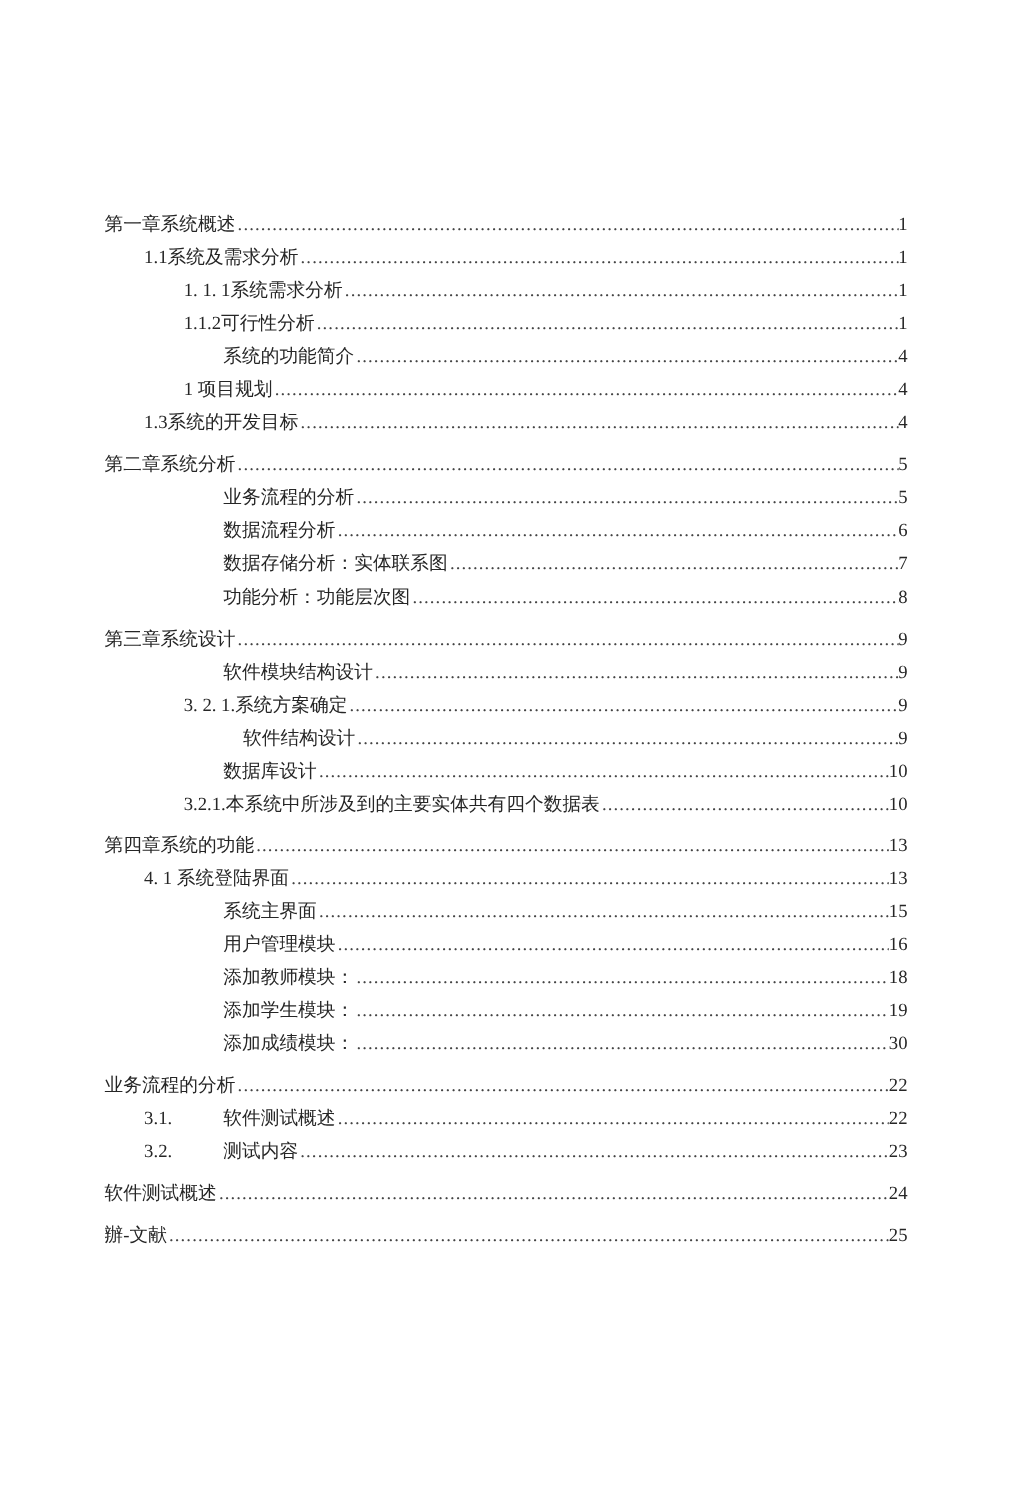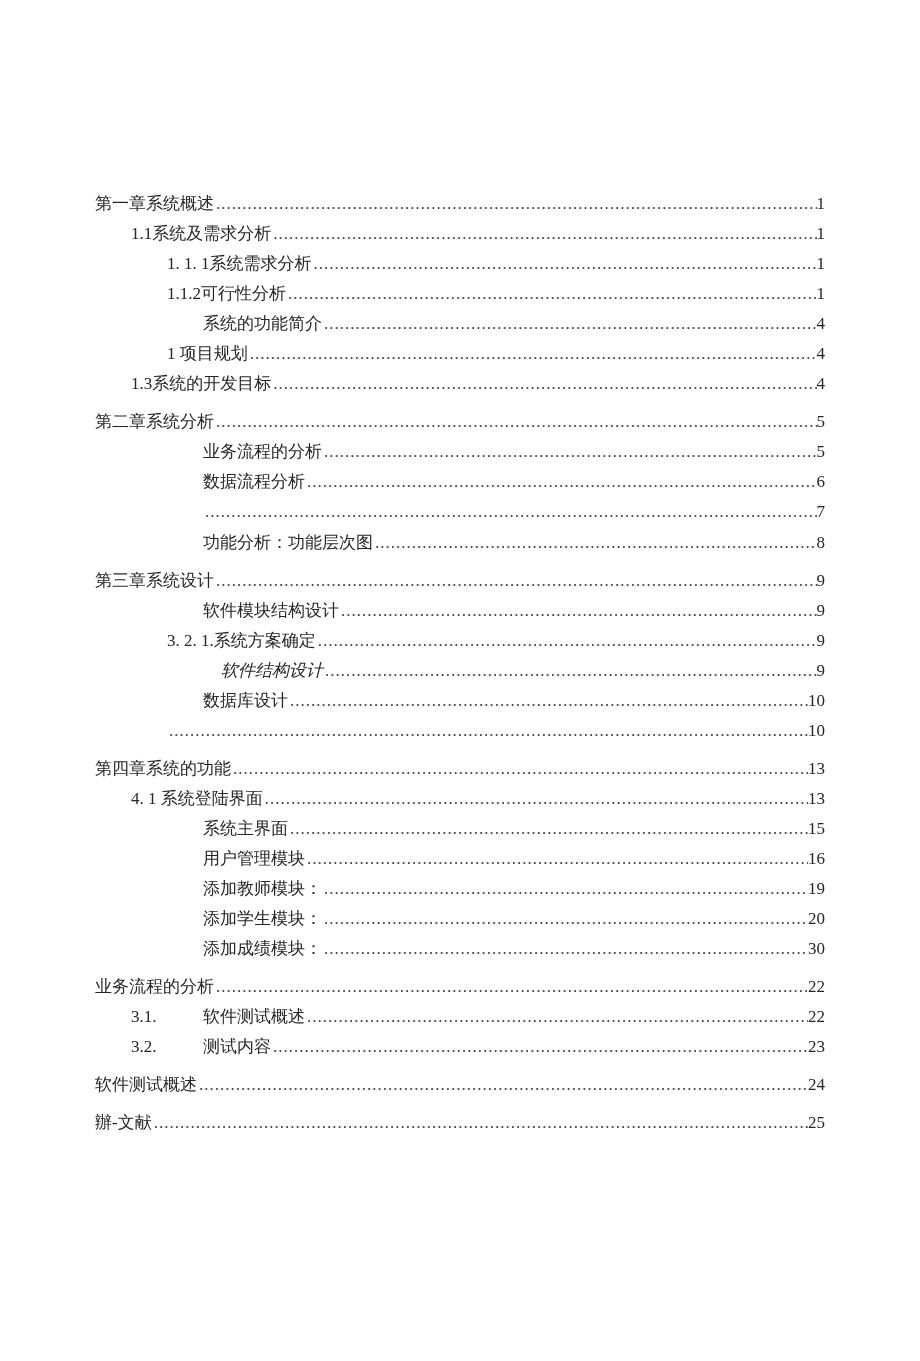--- a/index.html
+++ b/index.html
@@ -100,20 +100,21 @@
         <span class="toc-title">业务流程的分析</span>
         <span class="toc-leader">...........................................................................................................................................................................</span>
         <span class="toc-page">5</span>
       </div>
       <div class="toc-entry indent-3">
         <span class="toc-title">数据流程分析</span>
         <span class="toc-leader">...........................................................................................................................................................................</span>
         <span class="toc-page">6</span>
       </div>
       <div class="toc-entry indent-3">
+        <span class="toc-title">数据存储分析：实体联系图</span>
         <span class="toc-leader">...........................................................................................................................................................................</span>
         <span class="toc-page">7</span>
       </div>
       <div class="toc-entry indent-3">
         <span class="toc-title">功能分析：功能层次图</span>
         <span class="toc-leader">...........................................................................................................................................................................</span>
         <span class="toc-page">8</span>
       </div>
       <div class="section-gap"></div>
       <div class="toc-entry indent-0">
@@ -125,30 +126,31 @@
         <span class="toc-title">软件模块结构设计</span>
         <span class="toc-leader">...........................................................................................................................................................................</span>
         <span class="toc-page">9</span>
       </div>
       <div class="toc-entry indent-2">
         <span class="toc-title">3. 2. 1.系统方案确定</span>
         <span class="toc-leader">...........................................................................................................................................................................</span>
         <span class="toc-page">9</span>
       </div>
       <div class="toc-entry indent-3">
-        <span class="toc-title" style="padding-left: 18px; font-style: italic;">软件结构设计</span>
+        <span class="toc-title" style="padding-left: 18px;">软件结构设计</span>
         <span class="toc-leader">...........................................................................................................................................................................</span>
         <span class="toc-page">9</span>
       </div>
       <div class="toc-entry indent-3">
         <span class="toc-title">数据库设计</span>
         <span class="toc-leader">...........................................................................................................................................................................</span>
         <span class="toc-page">10</span>
       </div>
       <div class="toc-entry indent-2">
+        <span class="toc-title">3.2.1.本系统中所涉及到的主要实体共有四个数据表</span>
         <span class="toc-leader">...........................................................................................................................................................................</span>
         <span class="toc-page">10</span>
       </div>
       <div class="section-gap"></div>
       <div class="toc-entry indent-0">
         <span class="toc-title">第四章系统的功能</span>
         <span class="toc-leader">...........................................................................................................................................................................</span>
         <span class="toc-page">13</span>
       </div>
       <div class="toc-entry indent-1">
@@ -162,26 +164,26 @@
         <span class="toc-page">15</span>
       </div>
       <div class="toc-entry indent-3">
         <span class="toc-title">用户管理模块</span>
         <span class="toc-leader">...........................................................................................................................................................................</span>
         <span class="toc-page">16</span>
       </div>
       <div class="toc-entry indent-3">
         <span class="toc-title">添加教师模块：</span>
         <span class="toc-leader">...........................................................................................................................................................................</span>
+        <span class="toc-page">18</span>
+      </div>
+      <div class="toc-entry indent-3">
+        <span class="toc-title">添加学生模块：</span>
+        <span class="toc-leader">...........................................................................................................................................................................</span>
         <span class="toc-page">19</span>
-      </div>
-      <div class="toc-entry indent-3">
-        <span class="toc-title">添加学生模块：</span>
-        <span class="toc-leader">...........................................................................................................................................................................</span>
-        <span class="toc-page">20</span>
       </div>
       <div class="toc-entry indent-3">
         <span class="toc-title">添加成绩模块：</span>
         <span class="toc-leader">...........................................................................................................................................................................</span>
         <span class="toc-page">30</span>
       </div>
       <div class="section-gap"></div>
       <div class="toc-entry indent-0">
         <span class="toc-title">业务流程的分析</span>
         <span class="toc-leader">...........................................................................................................................................................................</span>

